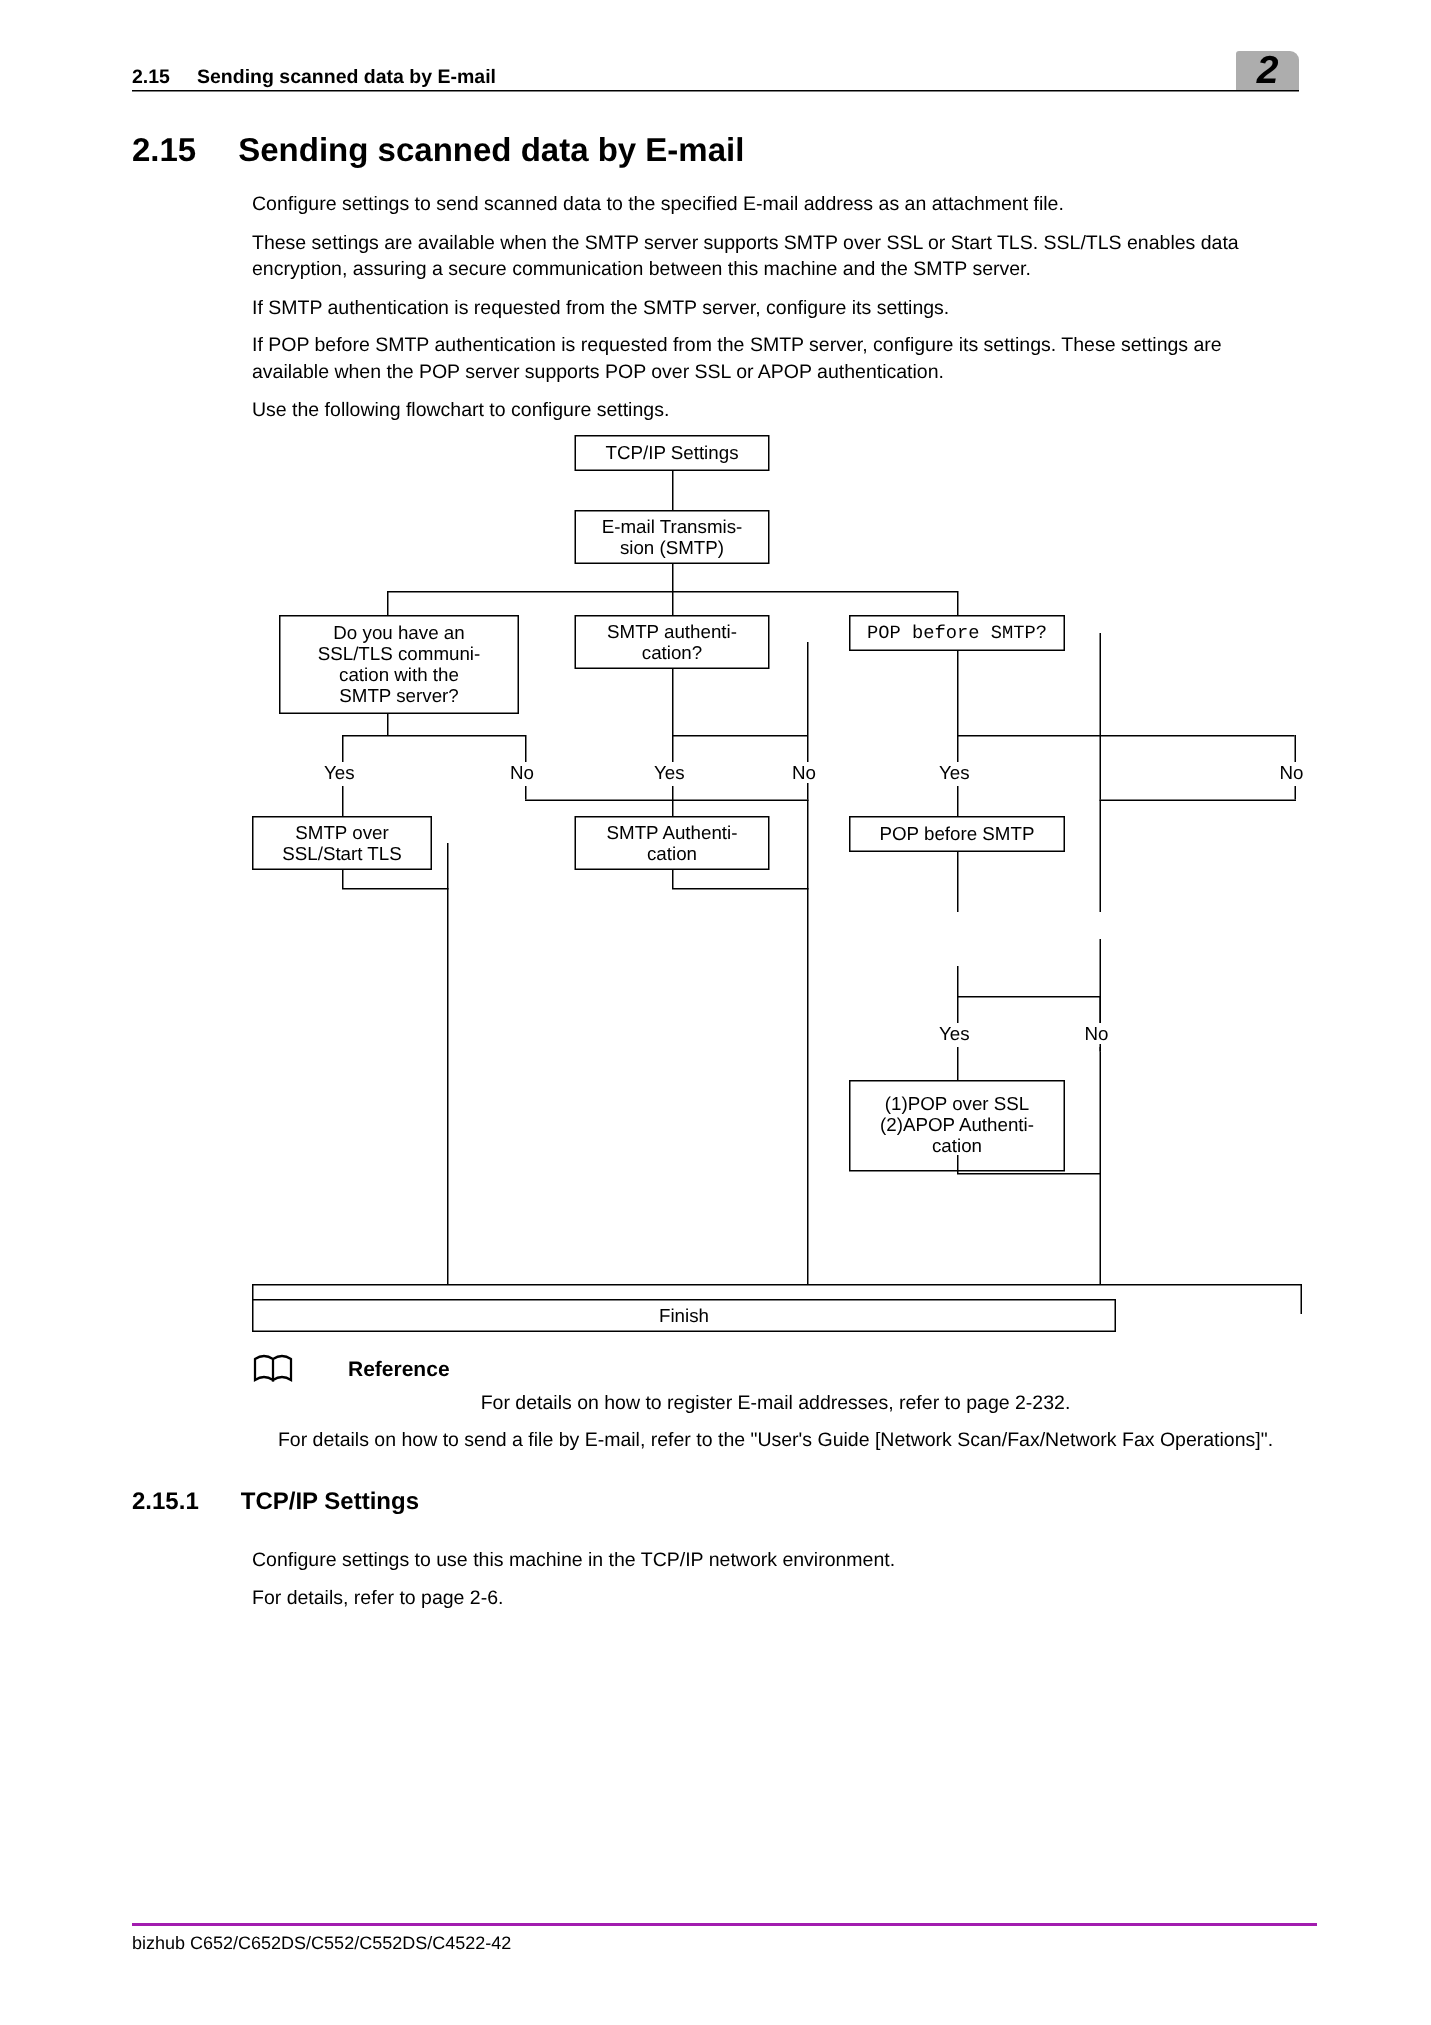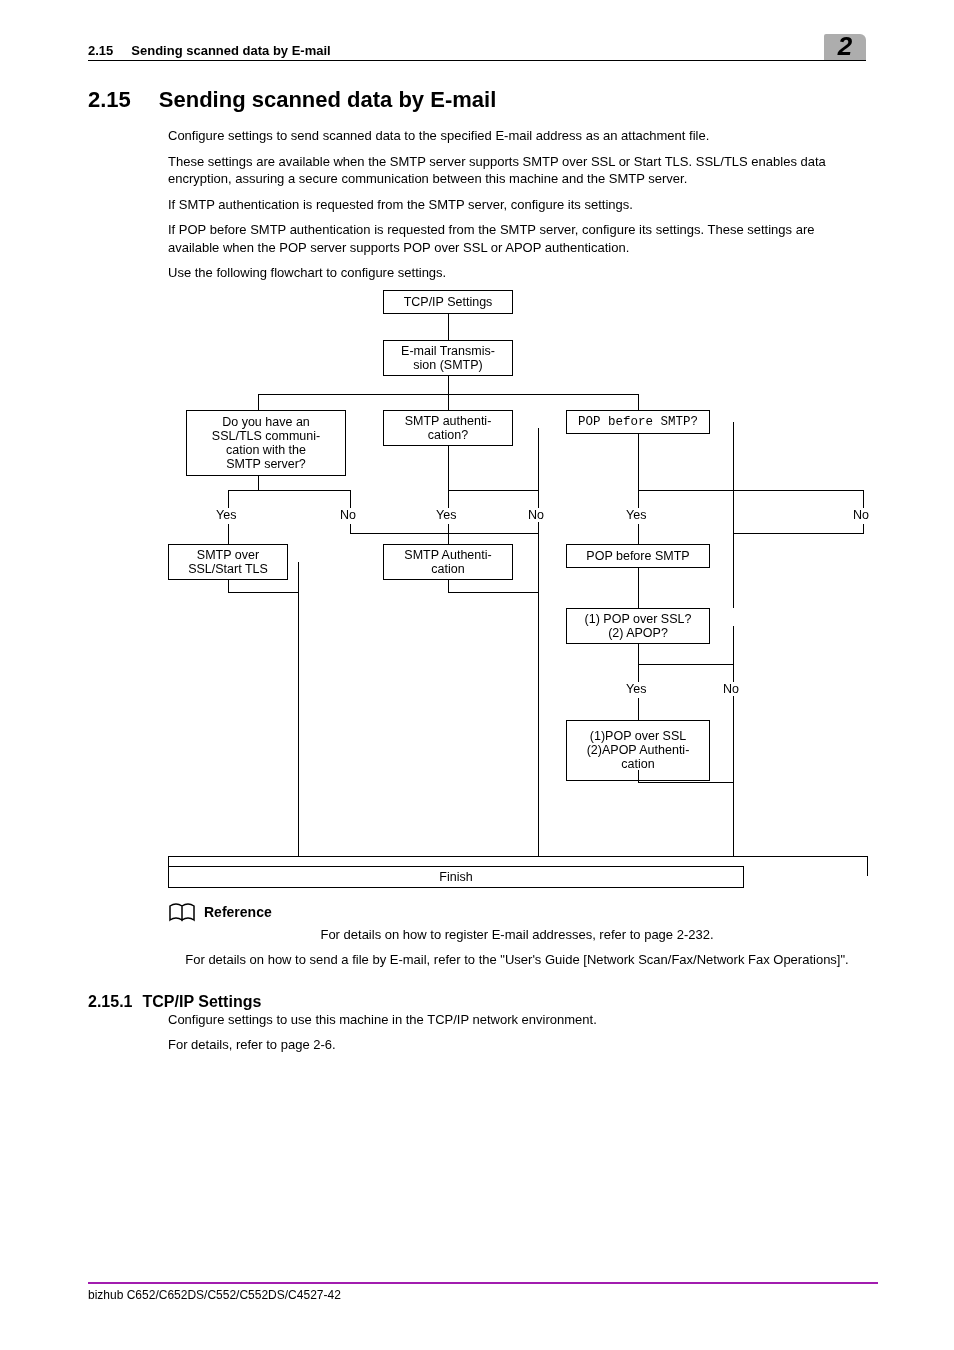--- a/index.html
+++ b/index.html
@@ -98,35 +98,36 @@
     margin-left: 80px;
     display: flex;
     align-items: center;
     gap: 6px;
     margin-top: 8px;
   }
   .ref-head svg { flex: none; }
   .ref-head .t {
     font-weight: bold;
     font-size: 14px;
+    margin-left: 28px;
   }
   .ref-body {
     margin-left: 80px;
     font-size: 13px;
     line-height: 1.35;
     margin-top: 4px;
     margin-bottom: 8px;
     text-align: center;
   }
 
   .h-sub {
     display: flex;
     align-items: baseline;
-    gap: 10px;
-    margin: 24px 0 0 0;
+    gap: 28px;
+    margin: 24px 0 20px 0;
   }
   .h-sub .num { font-size: 16px; font-weight: bold; }
   .h-sub .txt { font-size: 16px; font-weight: bold; }
 
   .footer {
     position: absolute;
     left: 88px; right: 76px;
     bottom: 48px;
     border-top: 2px solid #a21caf;
     font-size: 12px;
@@ -233,24 +234,20 @@
 
   <div class="node" style="left:398px; top:254px; width:144px; height:24px;">POP before SMTP</div>
 
   <div class="line-v" style="left:60px;  top:290px; height:12px;"></div>
   <div class="line-h" style="left:60px;  top:302px; width:71px;"></div>
   <div class="line-v" style="left:280px; top:290px; height:12px;"></div>
   <div class="line-h" style="left:280px; top:302px; width:91px;"></div>
 
   <div class="line-v" style="left:470px; top:278px; height:40px;"></div>
 
-  <div class="node" style="left:398px; top:318px; width:144px; height:36px;">
-    <span>(1) POP over SSL?</span>
-    <span>(2) APOP?</span>
-  </div>
   <div class="line-v" style="left:565px; top:336px; height:75px;"></div>
 
   <div class="line-v" style="left:470px; top:354px; height:20px;"></div>
   <div class="line-h" style="left:470px; top:374px; width:96px;"></div>
   <div class="line-v" style="left:470px; top:374px; height:18px;"></div>
   <div class="line-v" style="left:565px; top:374px; height:18px;"></div>
 
   <div class="lbl" style="left:458px; top:392px;">Yes</div>
   <div class="lbl" style="left:555px; top:392px;">No</div>
 
@@ -284,14 +281,14 @@
 
 <div class="h-sub">
   <span class="num">2.15.1</span>
   <span class="txt">TCP/IP Settings</span>
 </div>
 <p class="body-text">Configure settings to use this machine in the TCP/IP network environment.</p>
 <p class="body-text">For details, refer to page 2-6.</p>
 
 <div class="footer">
   <span>bizhub C652/C652DS/C552/C552DS/C452</span>
-  <span>7-42</span>
+  <span>2-42</span>
 </div>
 
 </body></html>

